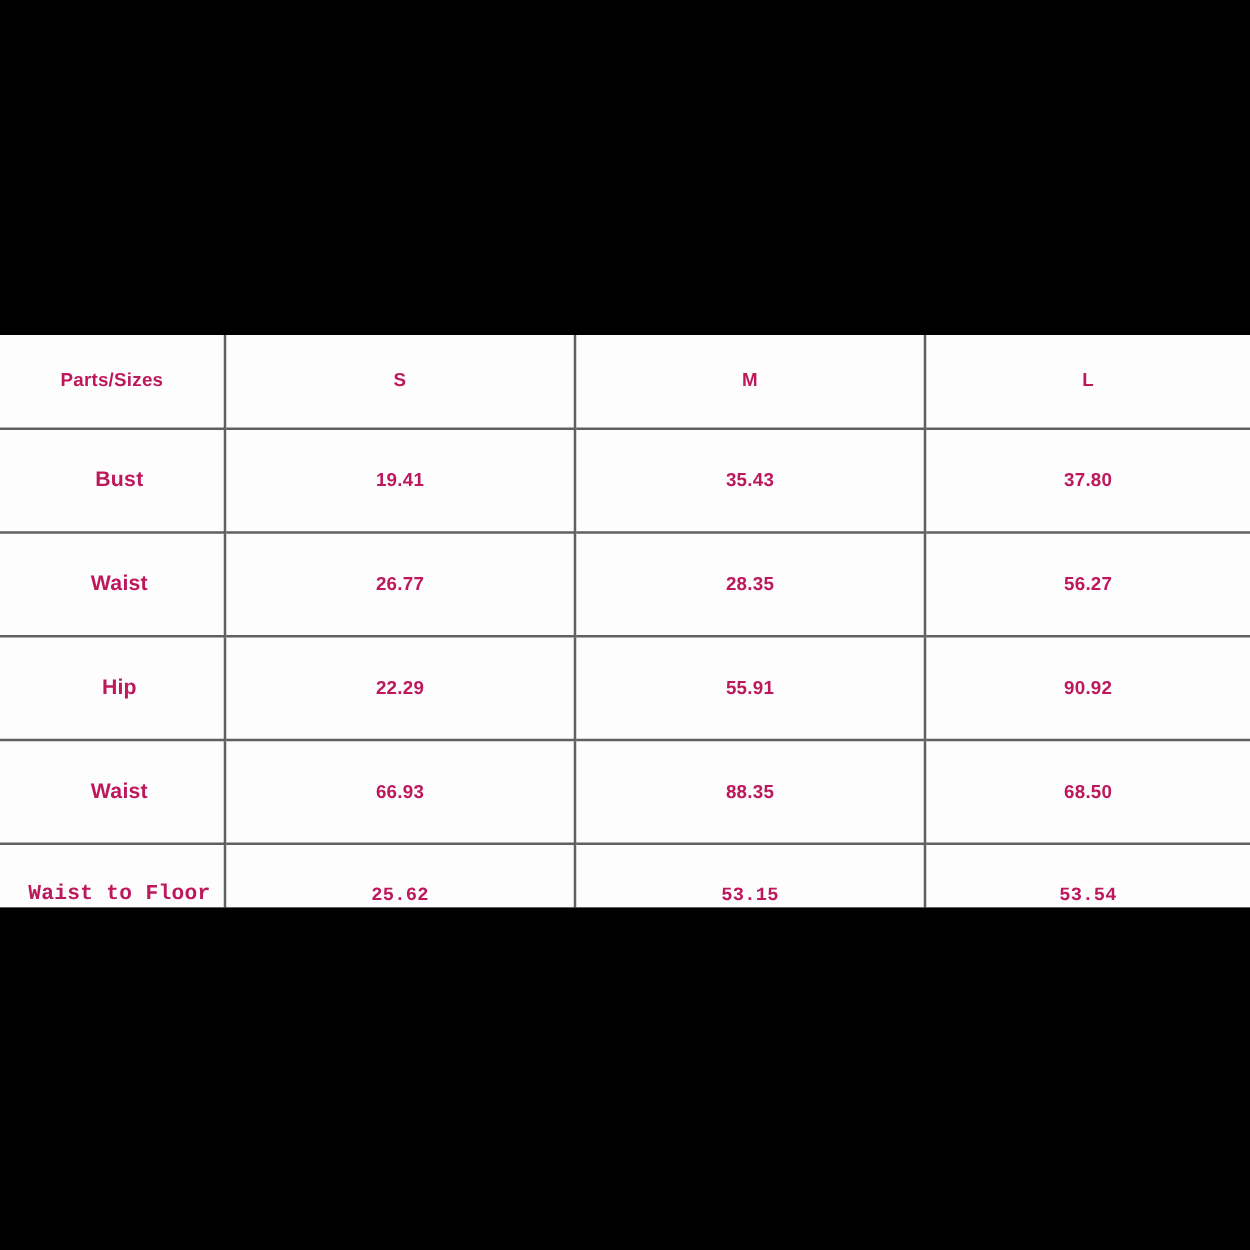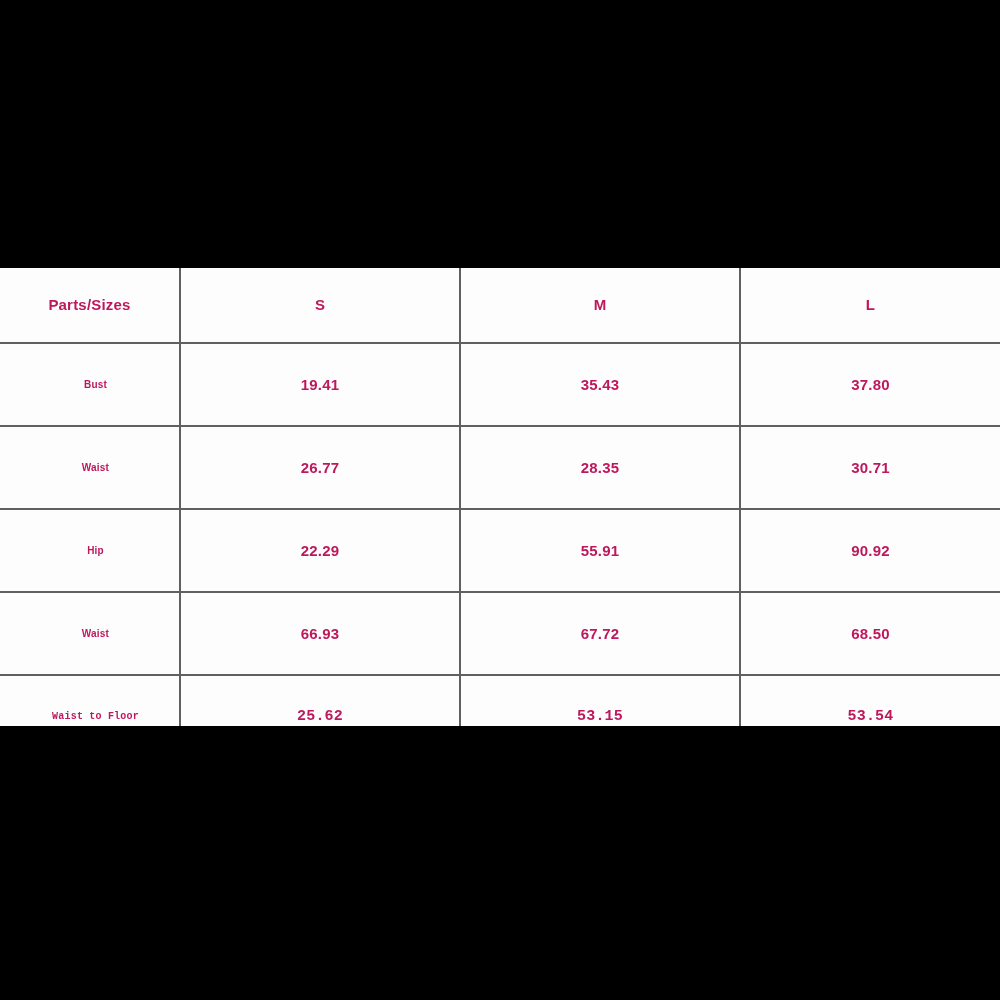--- a/index.html
+++ b/index.html
@@ -76,21 +76,21 @@
   }
   table.size-table tbody tr:last-child td {
     border-bottom: 2px solid #5f6062;
     font-family: Liberation Mono, monospace;
   }
   .cell-inner {
     display: block;
     line-height: 1.2;
   }
   .row-label .cell-inner {
-    font-size: 10px;
+    font-size: 17px;
     padding-left: 12px;
   }
   .head-label .cell-inner {
     font-size: 15px;
   }
 </style>
 </head>
 <body>
 
 <div id="stage">
@@ -140,21 +140,21 @@
           <td class="row-label">
             <span class="cell-inner">Waist</span>
           </td>
           <td>
             <span class="cell-inner">26.77</span>
           </td>
           <td>
             <span class="cell-inner">28.35</span>
           </td>
           <td>
-            <span class="cell-inner">30.71</span>
+            <span class="cell-inner">56.27</span>
           </td>
         </tr>
         <tr>
           <td class="row-label">
             <span class="cell-inner">Hip</span>
           </td>
           <td>
             <span class="cell-inner">22.29</span>
           </td>
           <td>
@@ -165,21 +165,21 @@
           </td>
         </tr>
         <tr>
           <td class="row-label">
             <span class="cell-inner">Waist</span>
           </td>
           <td>
             <span class="cell-inner">66.93</span>
           </td>
           <td>
-            <span class="cell-inner">67.72</span>
+            <span class="cell-inner">88.35</span>
           </td>
           <td>
             <span class="cell-inner">68.50</span>
           </td>
         </tr>
         <tr>
           <td class="row-label">
             <span class="cell-inner">Waist to Floor</span>
           </td>
           <td>

